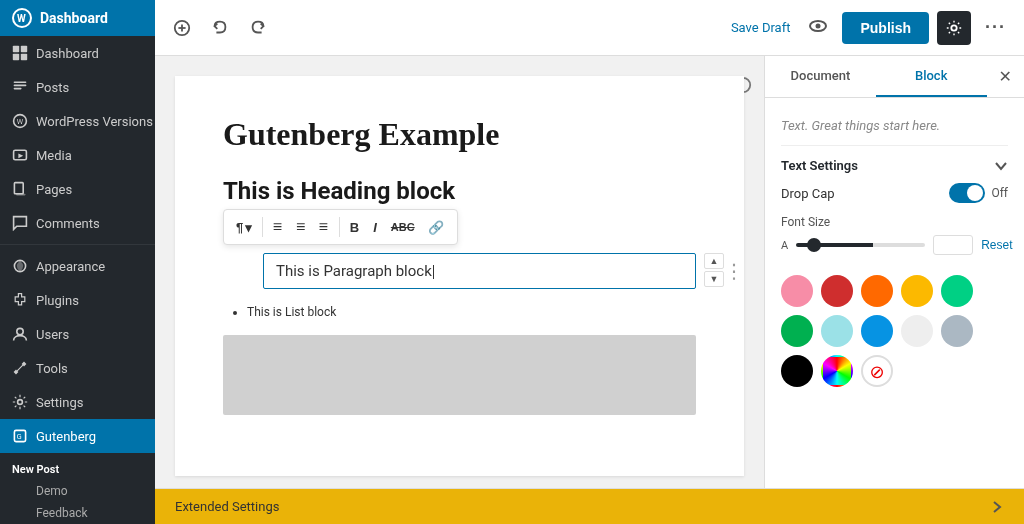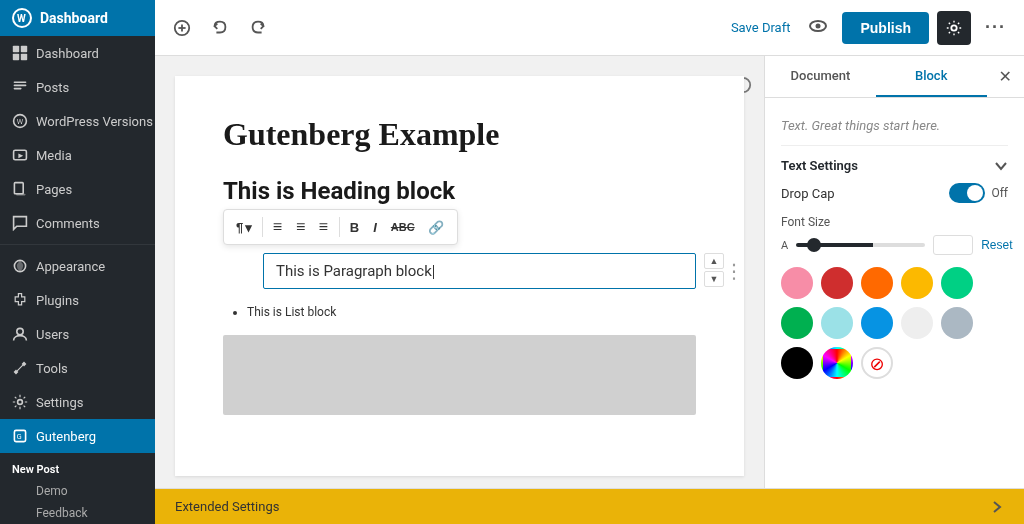--- a/index.html
+++ b/index.html
@@ -333,21 +333,21 @@
       background: #fff;
       border-radius: 50%;
       position: absolute;
       top: 2px;
       right: 2px;
       transition: right 0.2s;
     }
     .toggle-label { font-size: 12px; color: #555; }
     
     .font-size-row {
-      margin-bottom: 12px;
+      margin-bottom: 20px;
     }
     .font-size-label { font-size: 12px; color: #555; margin-bottom: 6px; }
     .font-size-controls {
       display: flex;
       align-items: center;
       gap: 8px;
     }
     .font-size-a-small { font-size: 11px; color: #555; }
     .font-size-slider {
       flex: 1;

